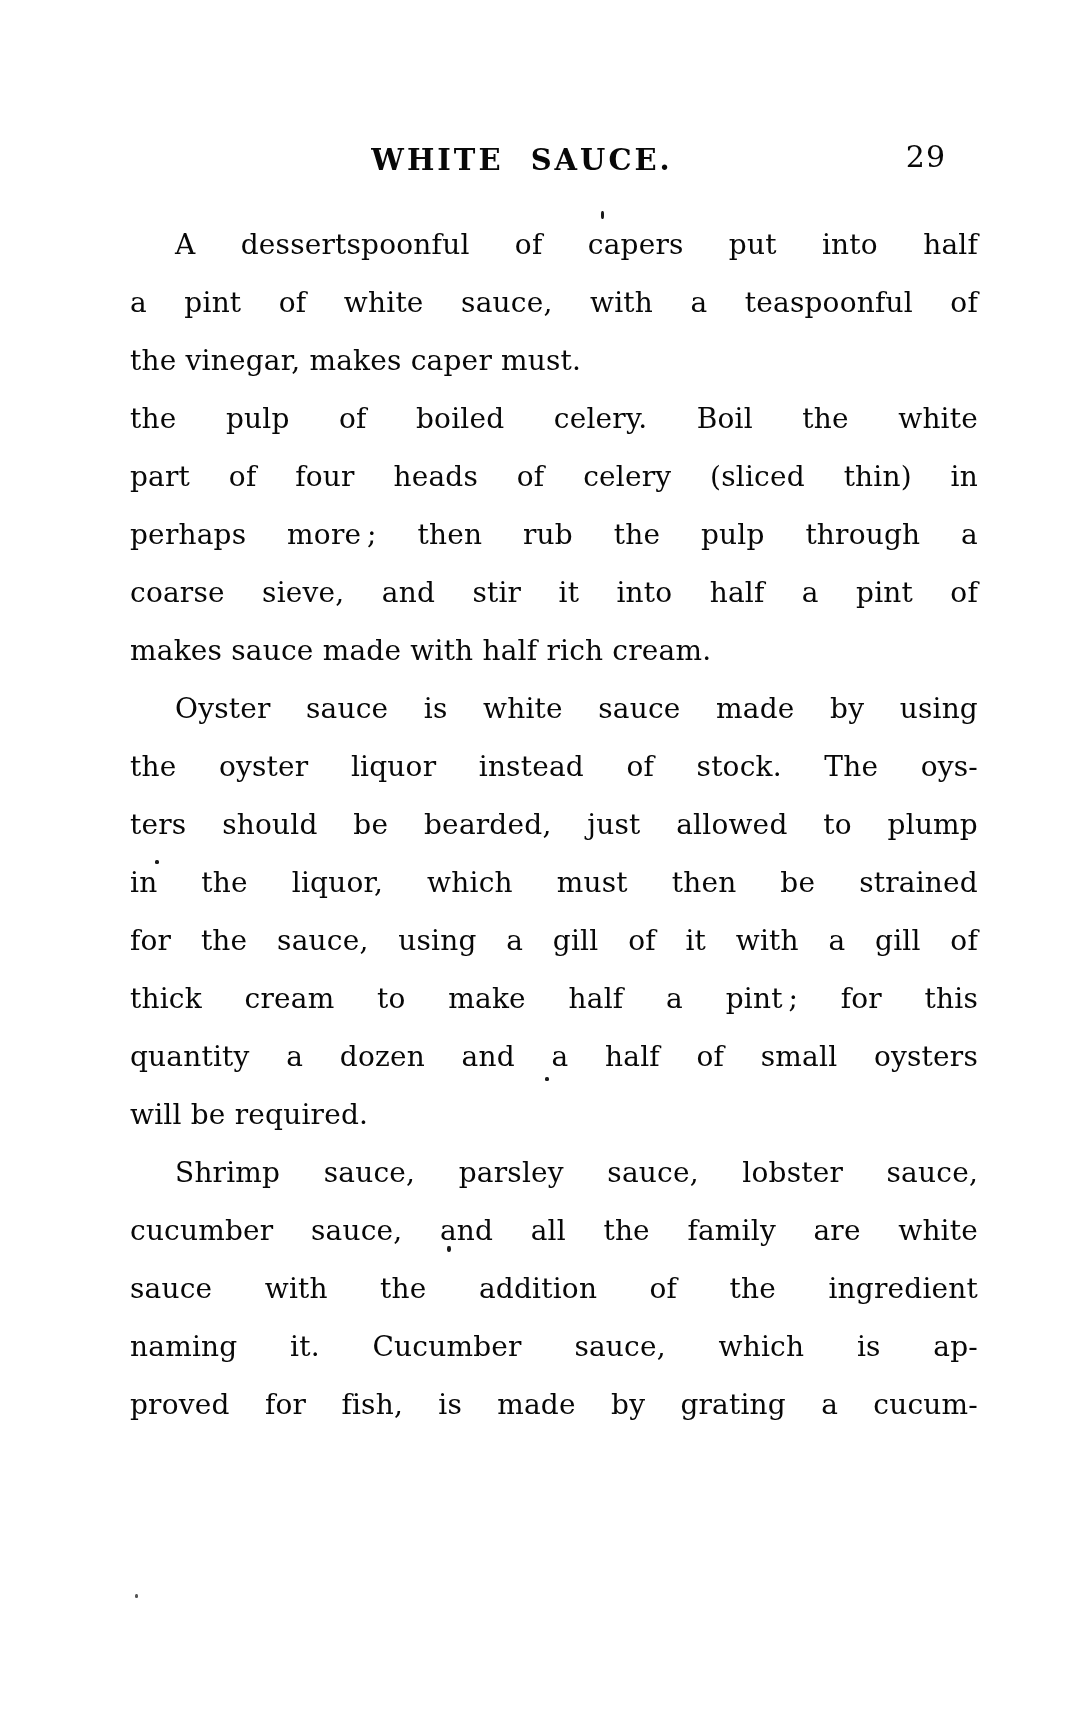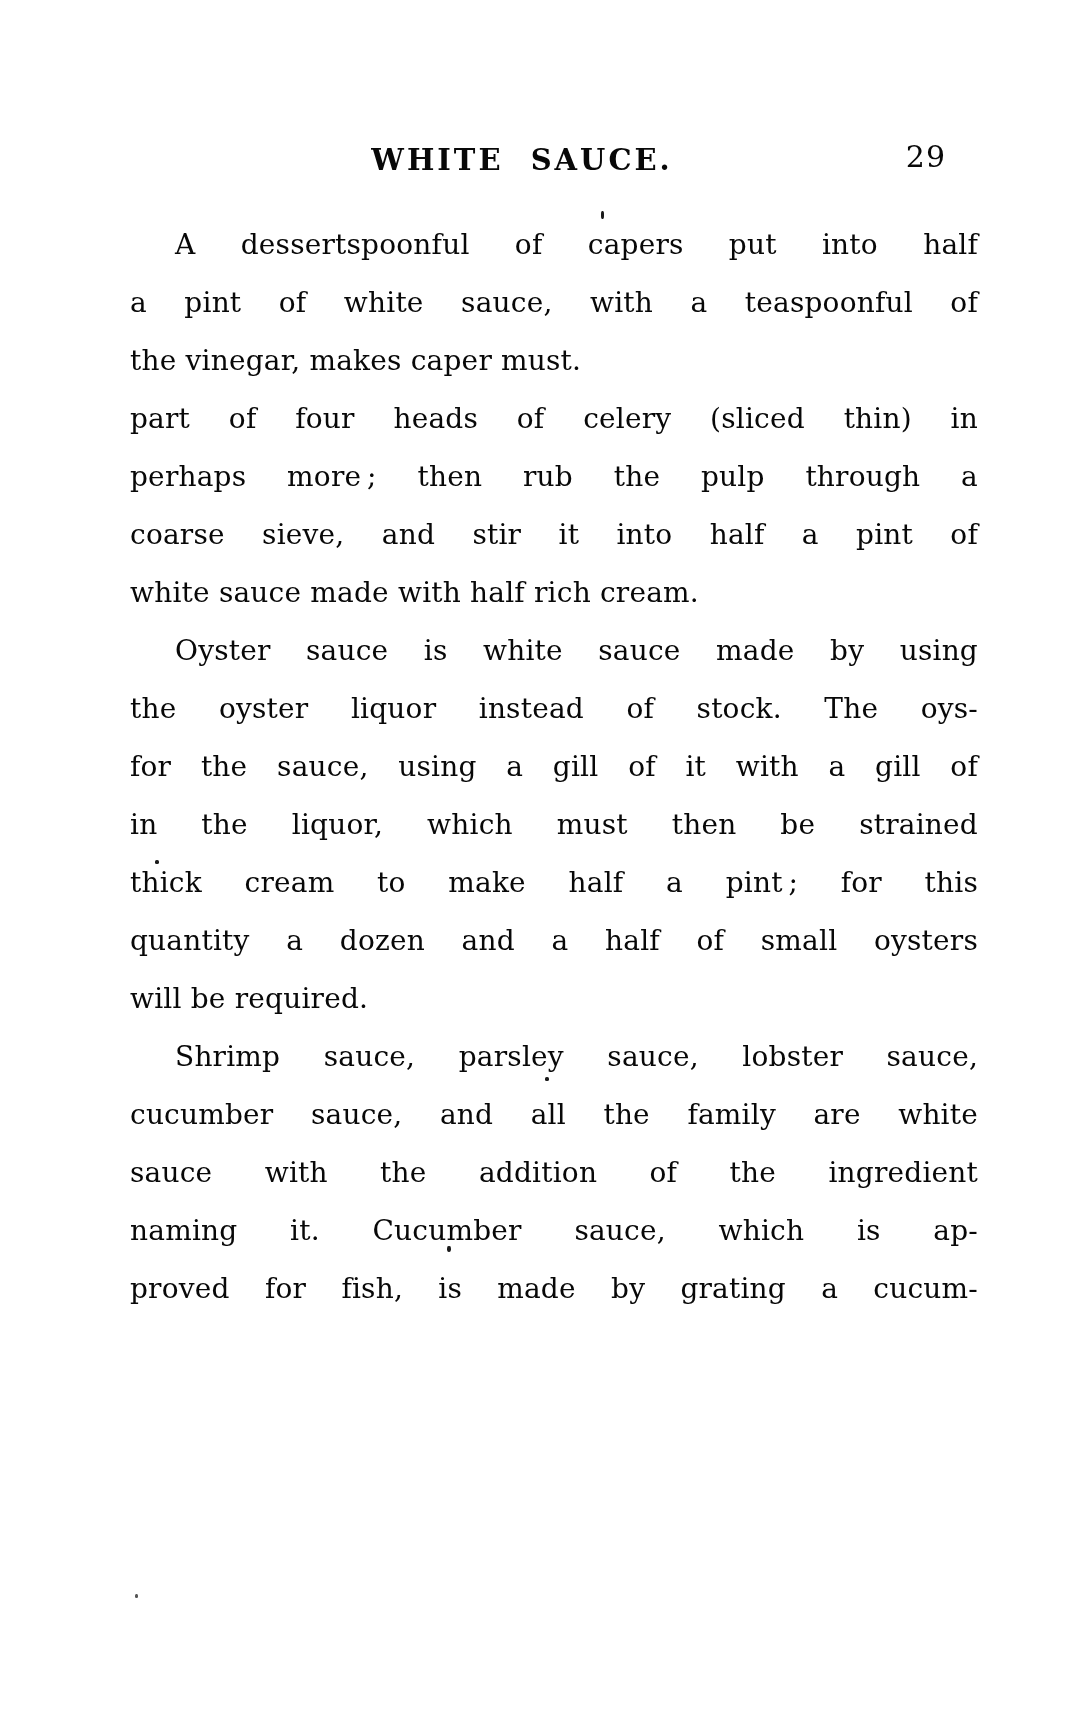--- a/index.html
+++ b/index.html
@@ -64,28 +64,30 @@
 
   <div class="header">
     <span class="running-title">WHITE SAUCE.</span>
     <span class="page-number">29</span>
   </div>
 
   <div class="body-text">
       <div class="line indent">A dessertspoonful of capers put into half</div>
       <div class="line">a pint of white sauce, with a teaspoonful of</div>
       <div class="line last">the vinegar, makes caper must.</div>
+      <div class="line">the pulp of boiled celery.  Boil the white</div>
       <div class="line">part of four heads of celery (sliced thin) in</div>
       <div class="line">perhaps more ; then rub the pulp through a</div>
       <div class="line">coarse sieve, and stir it into half a pint of</div>
-      <div class="line last">white sauce made with half rich cream.</div>
+      <div class="line last">makes sauce made with half rich cream.</div>
       <div class="line indent">Oyster sauce is white sauce made by using</div>
       <div class="line">the oyster liquor instead of stock.  The oys-</div>
+      <div class="line">ters should be bearded, just allowed to plump</div>
+      <div class="line">in the liquor, which must then be strained</div>
       <div class="line">for the sauce, using a gill of it with a gill of</div>
-      <div class="line">in the liquor, which must then be strained</div>
       <div class="line">thick cream to make half a pint ; for this</div>
       <div class="line">quantity a dozen and a half of small oysters</div>
       <div class="line last">will be required.</div>
       <div class="line indent">Shrimp sauce, parsley sauce, lobster sauce,</div>
       <div class="line">cucumber sauce, and all the family are white</div>
       <div class="line">sauce with the addition of the ingredient</div>
       <div class="line">naming it.  Cucumber sauce, which is ap-</div>
       <div class="line">proved for fish, is made by grating a cucum-</div>
     </div>
 

